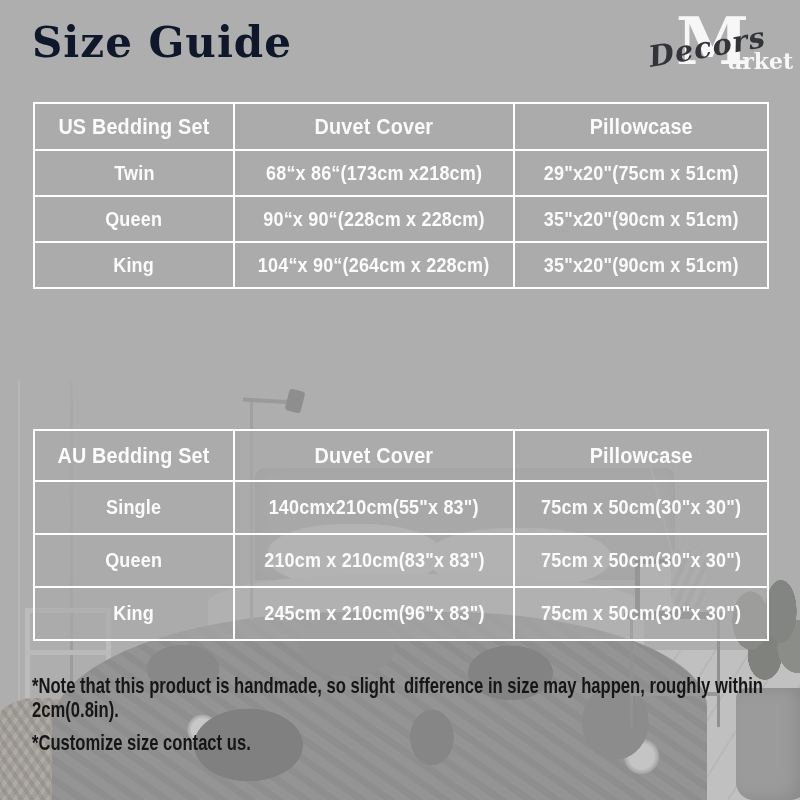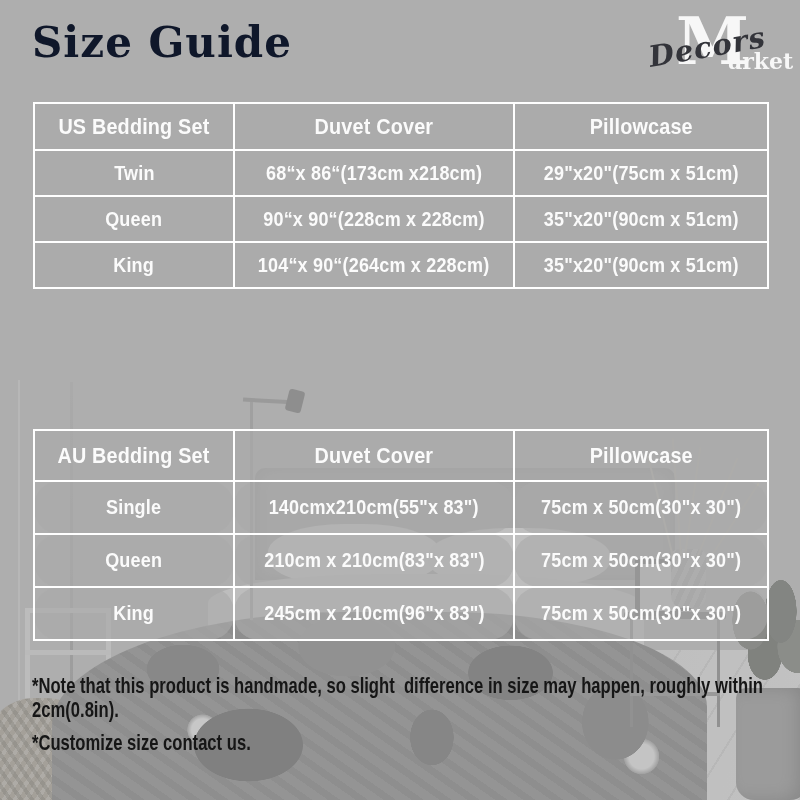--- a/index.html
+++ b/index.html
@@ -94,21 +94,21 @@
   table.size-table {
     position:absolute; left:33px; width:734px; border-collapse:collapse; table-layout:fixed;
   }
   .t1 { top:102px; }
   .t2 { top:389px;margin-top:40px; }
   .size-table th, .size-table td {
     border:2px solid #ffffff; background:rgba(169,169,169,.62);
     text-align:center; vertical-align:middle; color:#fbfbfb; padding:0;
   }
   .t1 th { height:45px; } .t1 td { height:44px; }
-  .t2 th { height:49px; } .t2 td { height:51px;border-radius:25px; }
+  .t2 th { height:49px; } .t2 td { height:51px; }
   .ct { display:inline-block; transform:scaleX(0.9); white-space:nowrap;
     font-weight:bold; font-size:20px; letter-spacing:0.2px; }
   .hd { font-size:22px; }
   .notes { position:absolute; left:32px; top:674px; }
   .note {
     margin:0; width:990px; transform:scaleX(0.755); transform-origin:0 0;
     font-weight:bold; font-size:22px; line-height:24px; color:#161616; white-space:pre-wrap;
   }
   .note + .note { margin-top:9px; }
 </style>

